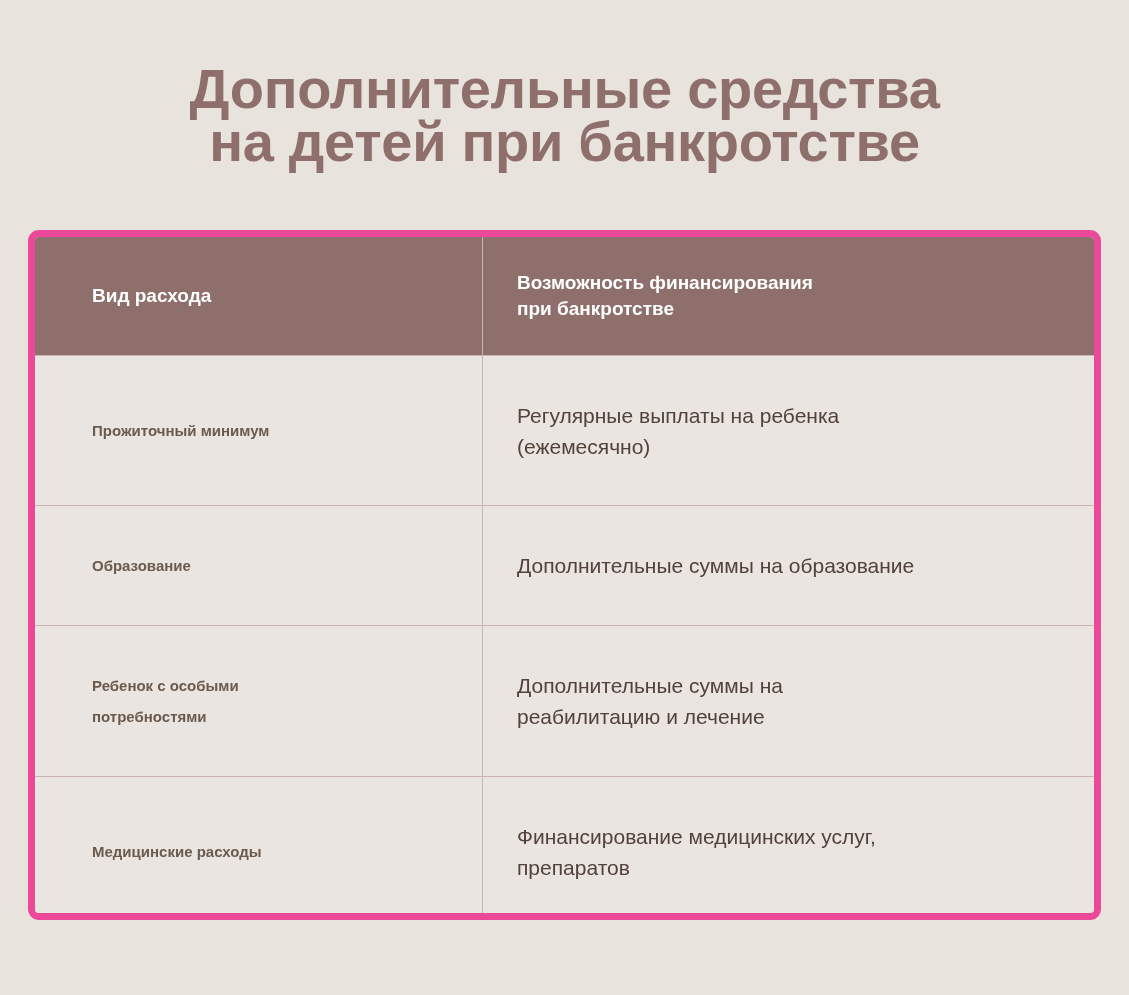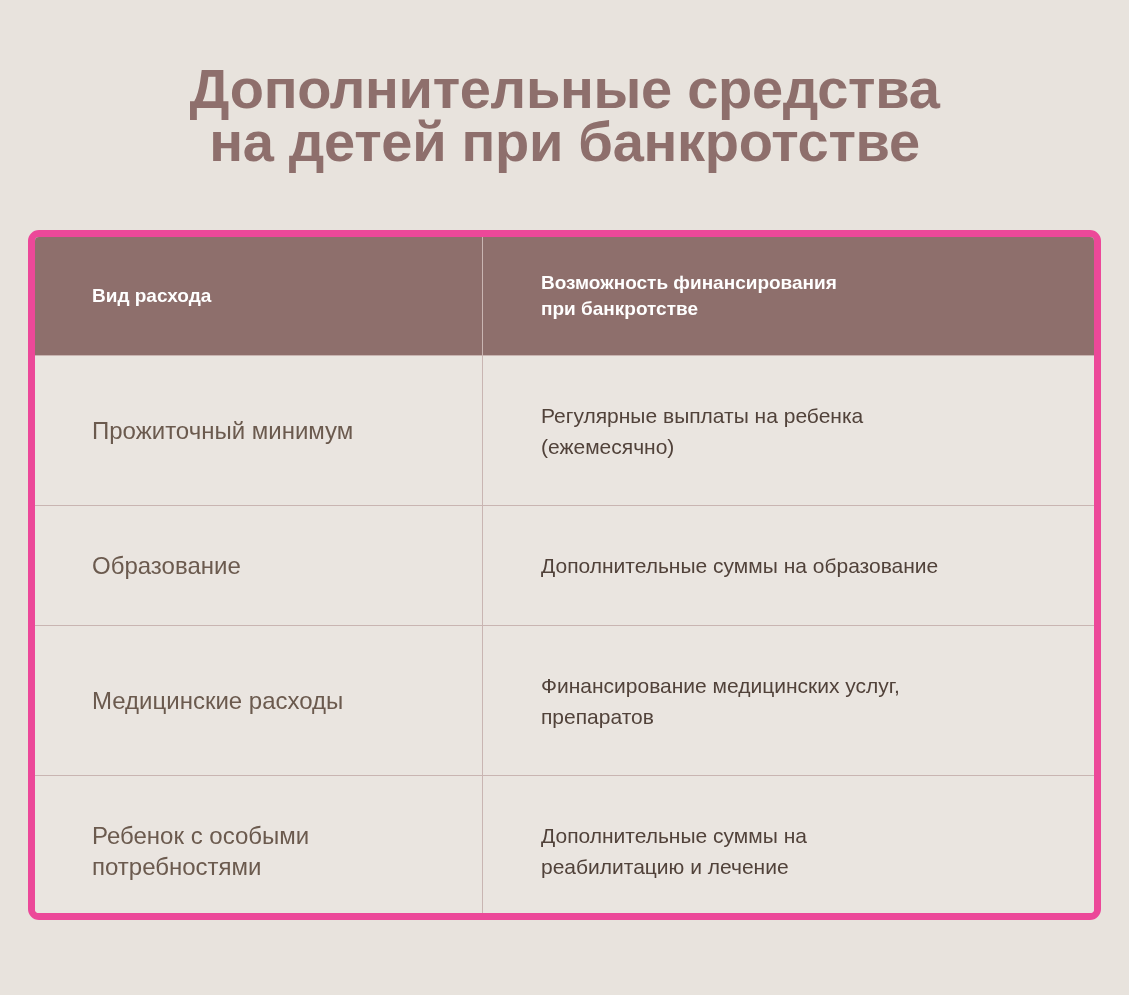--- a/index.html
+++ b/index.html
@@ -81,21 +81,21 @@
     display: flex;
     align-items: center;
     padding: 0 26px 0 57px;
   }
   .cell.col-left {
     flex: 0 0 447px;
     width: 447px;
   }
   .cell.col-right {
     flex: 1 1 auto;
-    padding-left: 58px;
+    padding-left: 34px;
   }
   .body-row .cell.col-right {
     border-left: 1px solid #c9b5b2;
   }
   .header-row .cell.col-right {
     border-left: 1px solid #c9b5b2;
   }
 
   .header-row .cell {
     align-items: center;
@@ -104,22 +104,22 @@
   .head-text {
     color: #ffffff;
     font-size: 19px;
     font-weight: bold;
     line-height: 26px;
     white-space: pre-line;
   }
 
   .cell-text-light {
     color: #6b5a4e;
-    font-size: 24px;
-    font-weight: normal;
+    font-size: 15px;
+    font-weight: bold;
     line-height: 31px;
     white-space: pre-line;
   }
 
   .cell-text-bold {
     color: #51423a;
     font-size: 21px;
     font-weight: normal;
     line-height: 31px;
     white-space: pre-line;
@@ -159,35 +159,35 @@
 
     <div class="row body-row r2">
       <div class="cell col-left">
         <span class="cell-text-light">Образование</span>
       </div>
       <div class="cell col-right">
         <span class="cell-text-bold">Дополнительные суммы на образование</span>
       </div>
     </div>
 
-    <div class="row body-row r3">
-      <div class="cell col-left">
-        <span class="cell-text-light">Медицинские расходы</span>
-      </div>
-      <div class="cell col-right">
-        <span class="cell-text-bold">Финансирование медицинских услуг,
-препаратов</span>
-      </div>
-    </div>
-
     <div class="row body-row r4">
       <div class="cell col-left">
         <span class="cell-text-light">Ребенок с особыми
 потребностями</span>
       </div>
       <div class="cell col-right">
         <span class="cell-text-bold">Дополнительные суммы на
 реабилитацию и лечение</span>
       </div>
     </div>
 
+    <div class="row body-row r3">
+      <div class="cell col-left">
+        <span class="cell-text-light">Медицинские расходы</span>
+      </div>
+      <div class="cell col-right">
+        <span class="cell-text-bold">Финансирование медицинских услуг,
+препаратов</span>
+      </div>
+    </div>
+
   </div>
 </div>
 
 </body></html>

